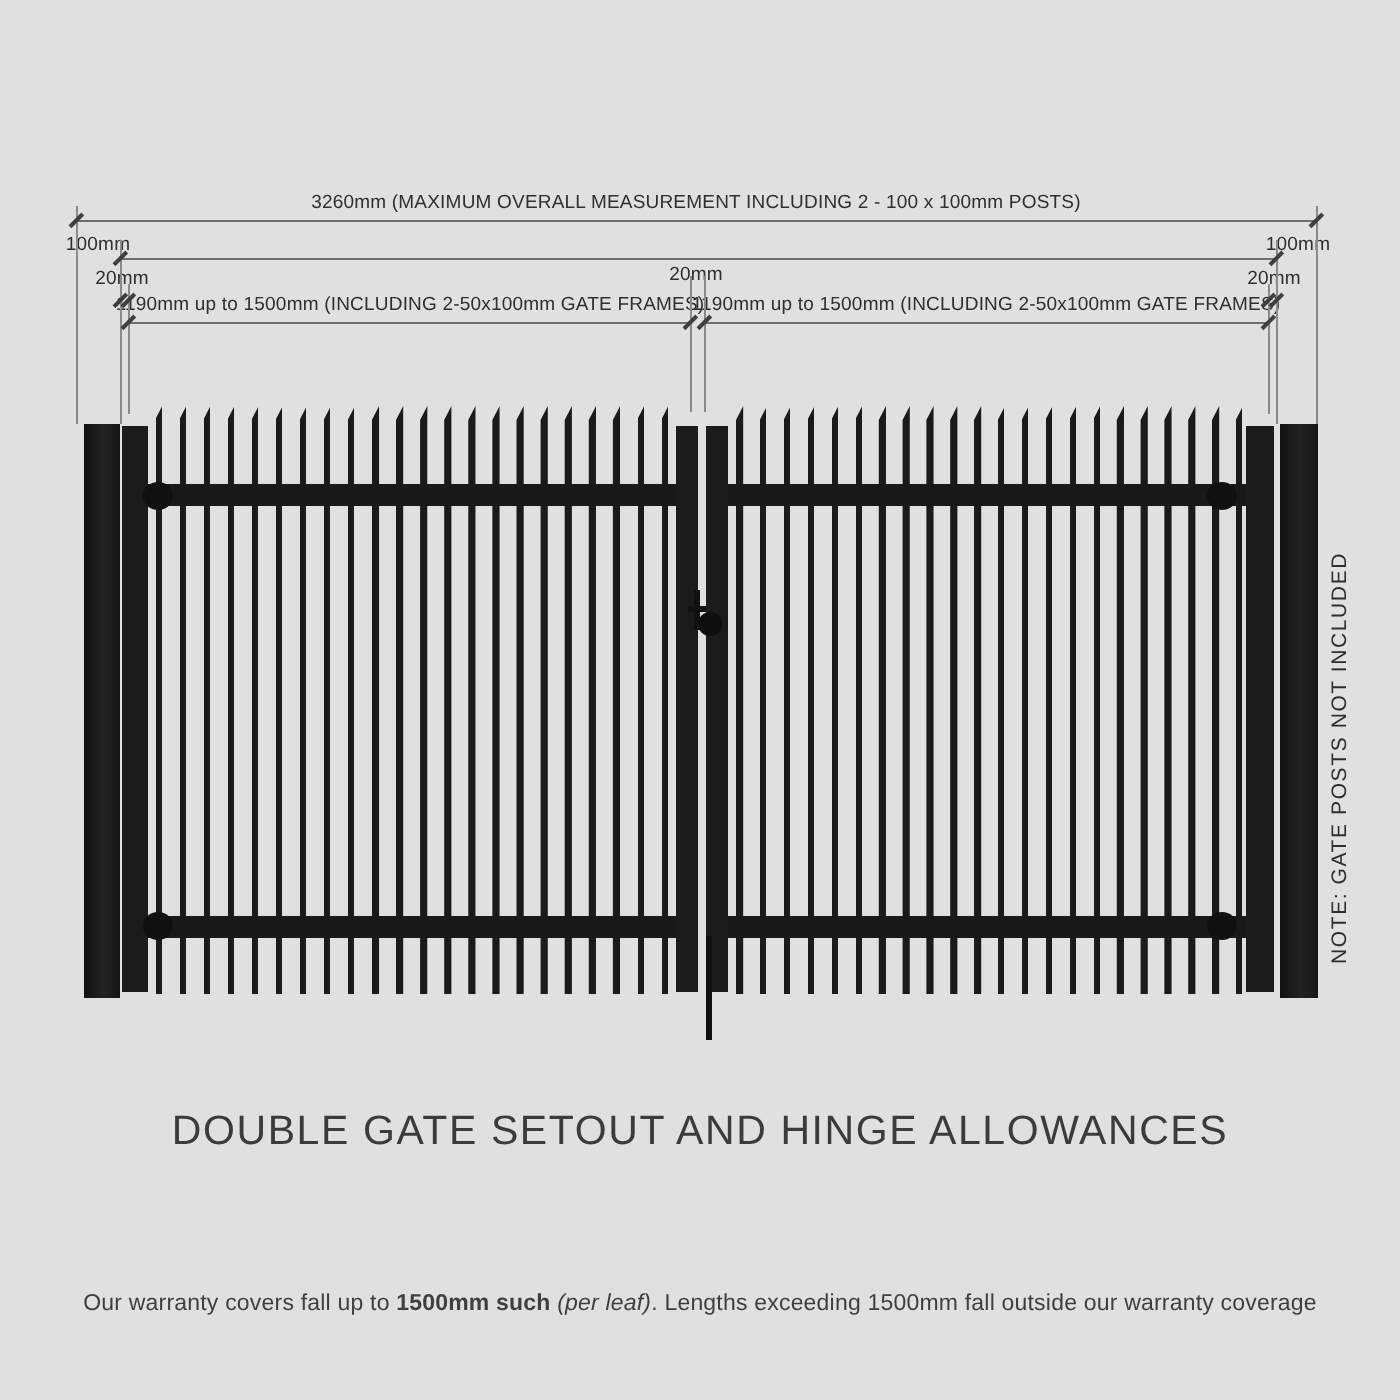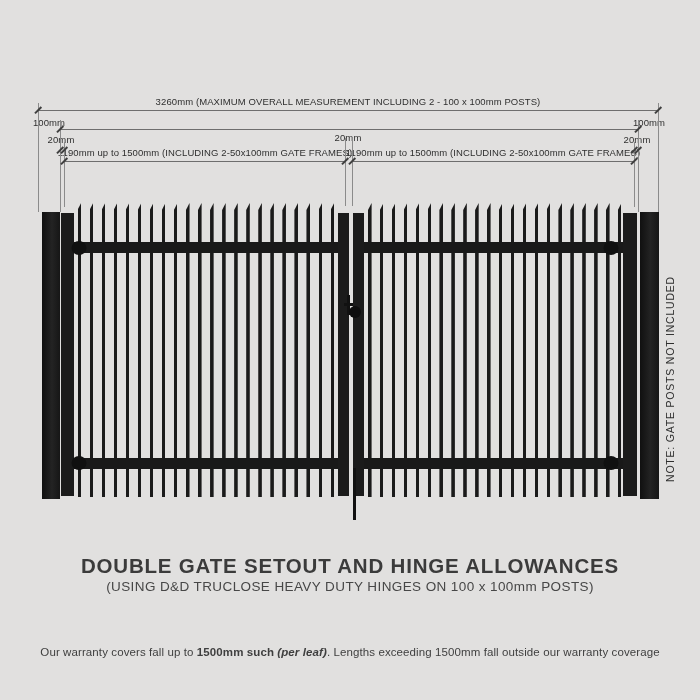--- a/index.html
+++ b/index.html
@@ -47,35 +47,35 @@
   .side-note {
     position:absolute; left:664px; top:298px; height:184px;
     writing-mode:vertical-rl; transform:rotate(180deg);
     font-size:10.5px; letter-spacing:0.8px; color:#2e2e2e;
     text-align:center; white-space:nowrap;
   }
 
   
   .footer-title {
     position:absolute; top:554px; left:0; width:100%; text-align:center;
-    font-size:20.5px; font-weight:700; letter-spacing:0.8px; color:#3b3b3b;
+    font-size:20.5px; font-weight:400; letter-spacing:0.8px; color:#3b3b3b;
   }
   .footer-subtitle {
     position:absolute; top:579px; left:0; width:100%; text-align:center;
     font-size:13.5px; font-weight:400; letter-spacing:0.4px; color:#474747;
   }
   .note-line {
     position:absolute; left:0; width:100%; text-align:center;
     font-size:11.5px; color:#3f3f3f; letter-spacing:0.1px;
   }
   .note-1 { top:621px; }
   .note-2 { top:646px; }
   .note-3 { top:667px; }
   .b  { font-weight:700; }
-  .bi { font-weight:700; font-style:italic; }
+  .bi { font-weight:400; font-style:italic; }
 </style>
 </head>
 <body>
 
 <div class="canvas">
 
 
   <div class="dim-label" style="left:348px; top:96px;">3260mm (MAXIMUM OVERALL MEASUREMENT INCLUDING 2 - 100 x 100mm POSTS)</div>
   <div class="dim-label" style="left:49px;  top:117px;">100mm</div>
   <div class="dim-label" style="left:649px; top:117px;">100mm</div>
@@ -180,17 +180,16 @@
   <div class="hinge" style="left:611px; top:463px;"></div>
 
   <div class="latch-pin"></div>
   <div class="latch-bar"></div>
   <div class="latch-knob"></div>
   <div class="drop-bolt"></div>
 
   <div class="side-note">NOTE: GATE POSTS NOT INCLUDED</div>
 
   <div class="footer-title">DOUBLE GATE SETOUT AND HINGE ALLOWANCES</div>
-  <div class="footer-subtitle">(USING D&amp;D TRUCLOSE HEAVY DUTY HINGES ON 100 x 100mm POSTS)</div>
 
   <div class="note-line note-2"><span>Our warranty covers fall up to </span><span class="b">1500mm such</span><span class="bi"> (per leaf)</span><span>. Lengths exceeding 1500mm fall outside our warranty coverage</span></div>
 
 </div>
 
 </body></html>

